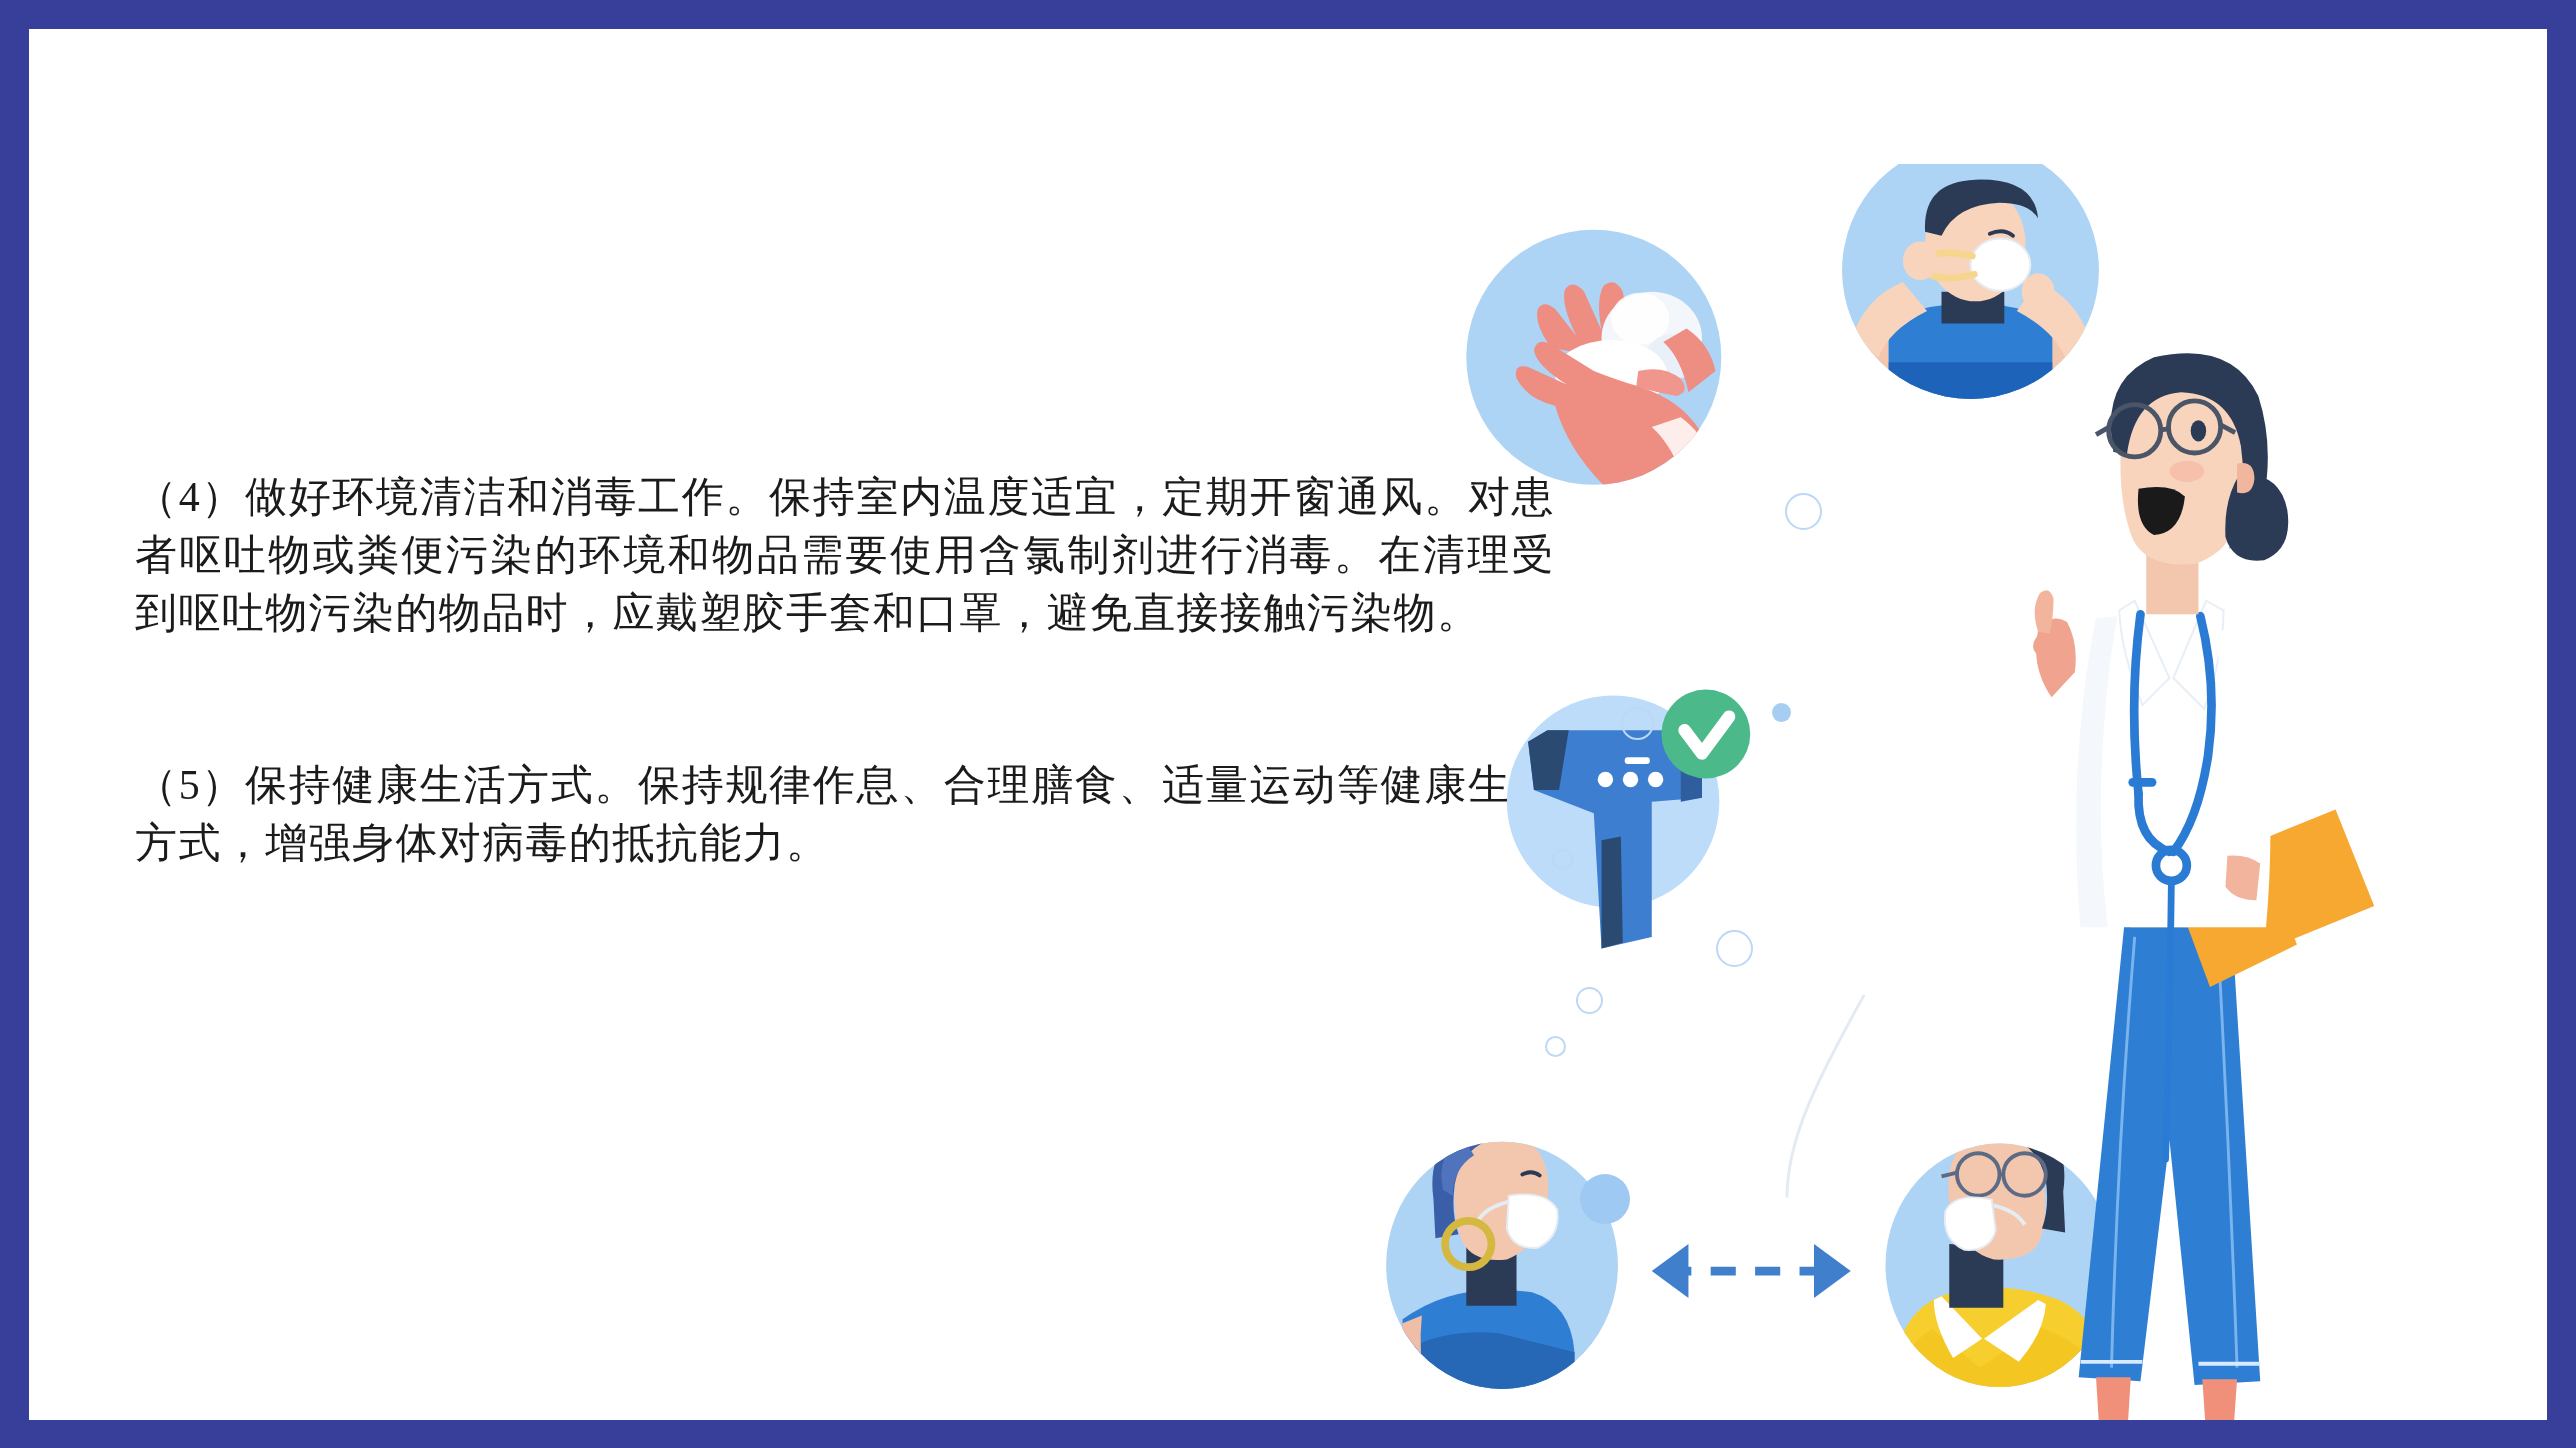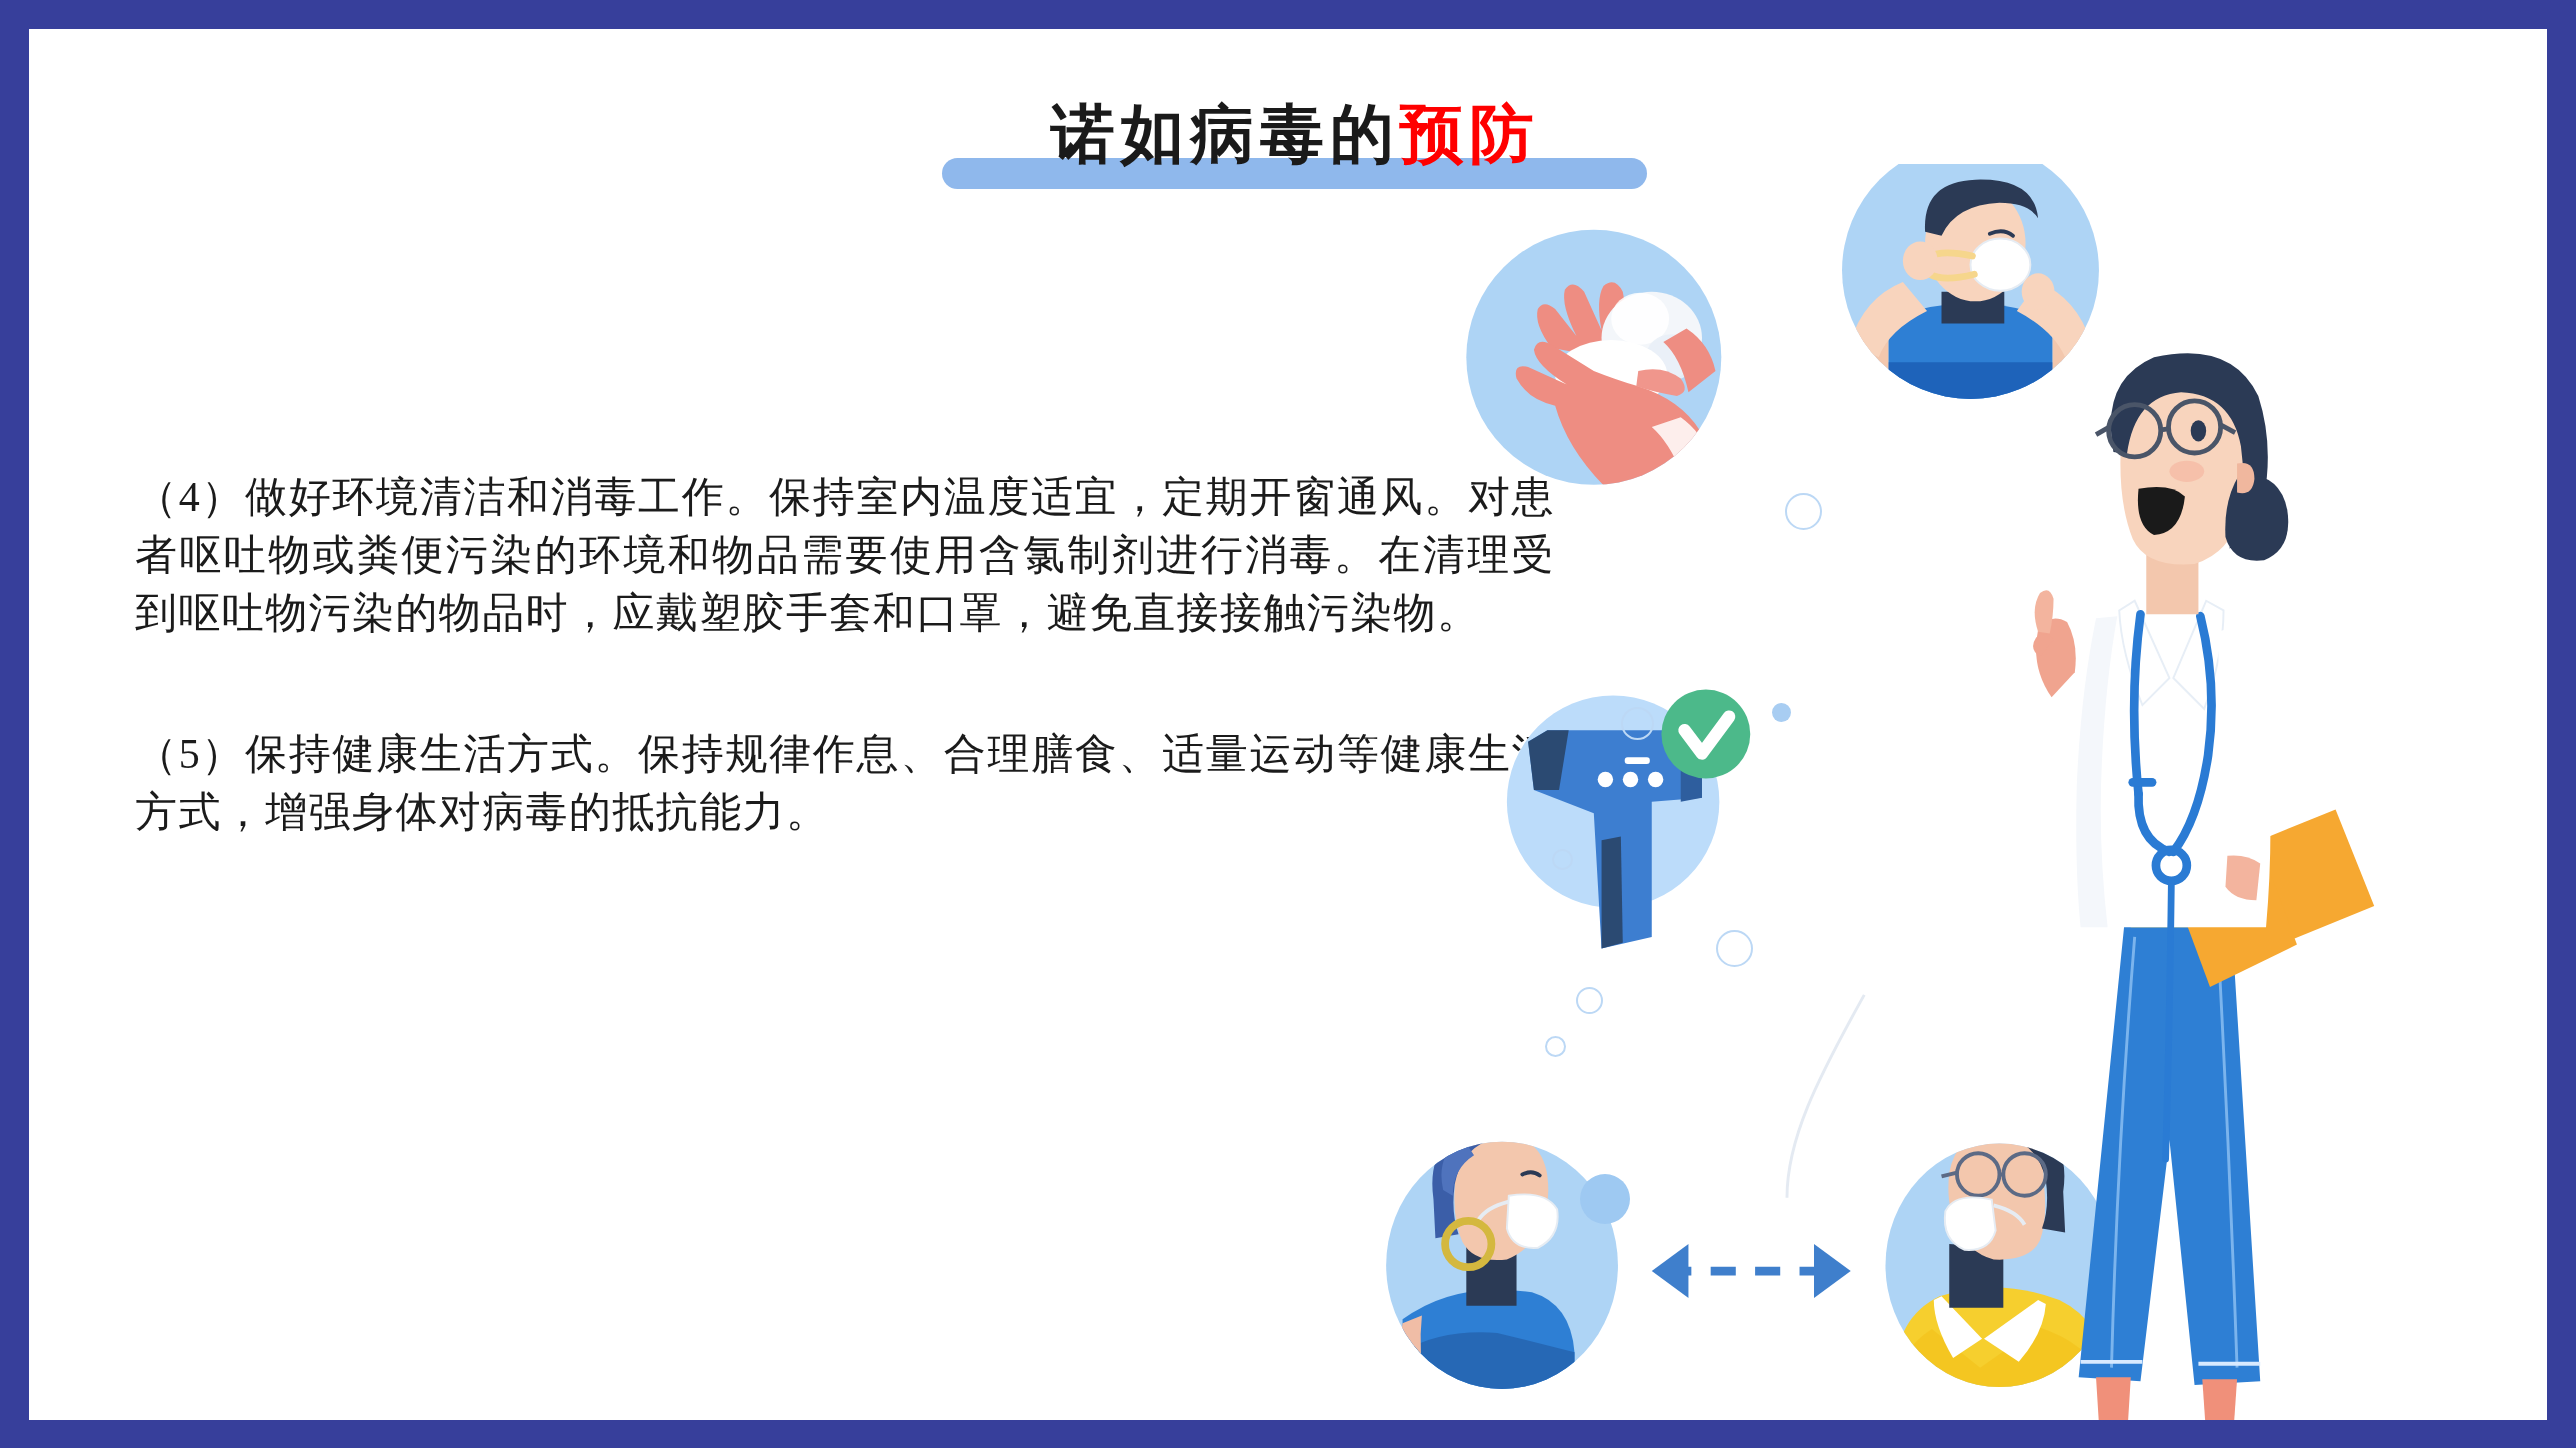--- a/index.html
+++ b/index.html
@@ -60,21 +60,21 @@
   }
   .para {
     font-family:"Liberation Serif", serif;
     font-size:42px;
     line-height:58px;
     color:#1b1b1b;
     letter-spacing:1.4px;
     text-align:justify;
     text-indent:0;
   }
-  .para.p4 { margin-bottom:83px; }
+  .para.p4 { margin-bottom:114px; }
 
   
   .illus {
     position:absolute;
     left:1333px; top:135px;
     width:1188px; height:1256px;
   }
   .illus svg { display:block; }
 
   .bubble-ring {
@@ -88,24 +88,20 @@
     border-radius:50%;
     background:#a8cdf2;
   }
 </style>
 </head>
 <body>
 
 <div class="slide">
   <div class="slide-inner">
 
-    <div class="title-block">
-      <div class="title-bar"></div>
-      <div class="title-text"><span>诺如病毒的</span><span class="accent">预防</span></div>
-    </div>
 
     <div class="body-col">
       <p class="para p4">（4）做好环境清洁和消毒工作。保持室内温度适宜，定期开窗通风。对患者呕吐物或粪便污染的环境和物品需要使用含氯制剂进行消毒。在清理受到呕吐物污染的物品时，应戴塑胶手套和口罩，避免直接接触污染物。</p>
       <p class="para p5">（5）保持健康生活方式。保持规律作息、合理膳食、适量运动等健康生活方式，增强身体对病毒的抵抗能力。</p>
     </div>
 
     <div class="illus">
 
       <div class="bubble-ring" style="left:423px; top:329px; width:37px; height:37px;"></div>
       <div class="bubble-ring" style="left:259px; top:543px; width:33px; height:33px;"></div>

